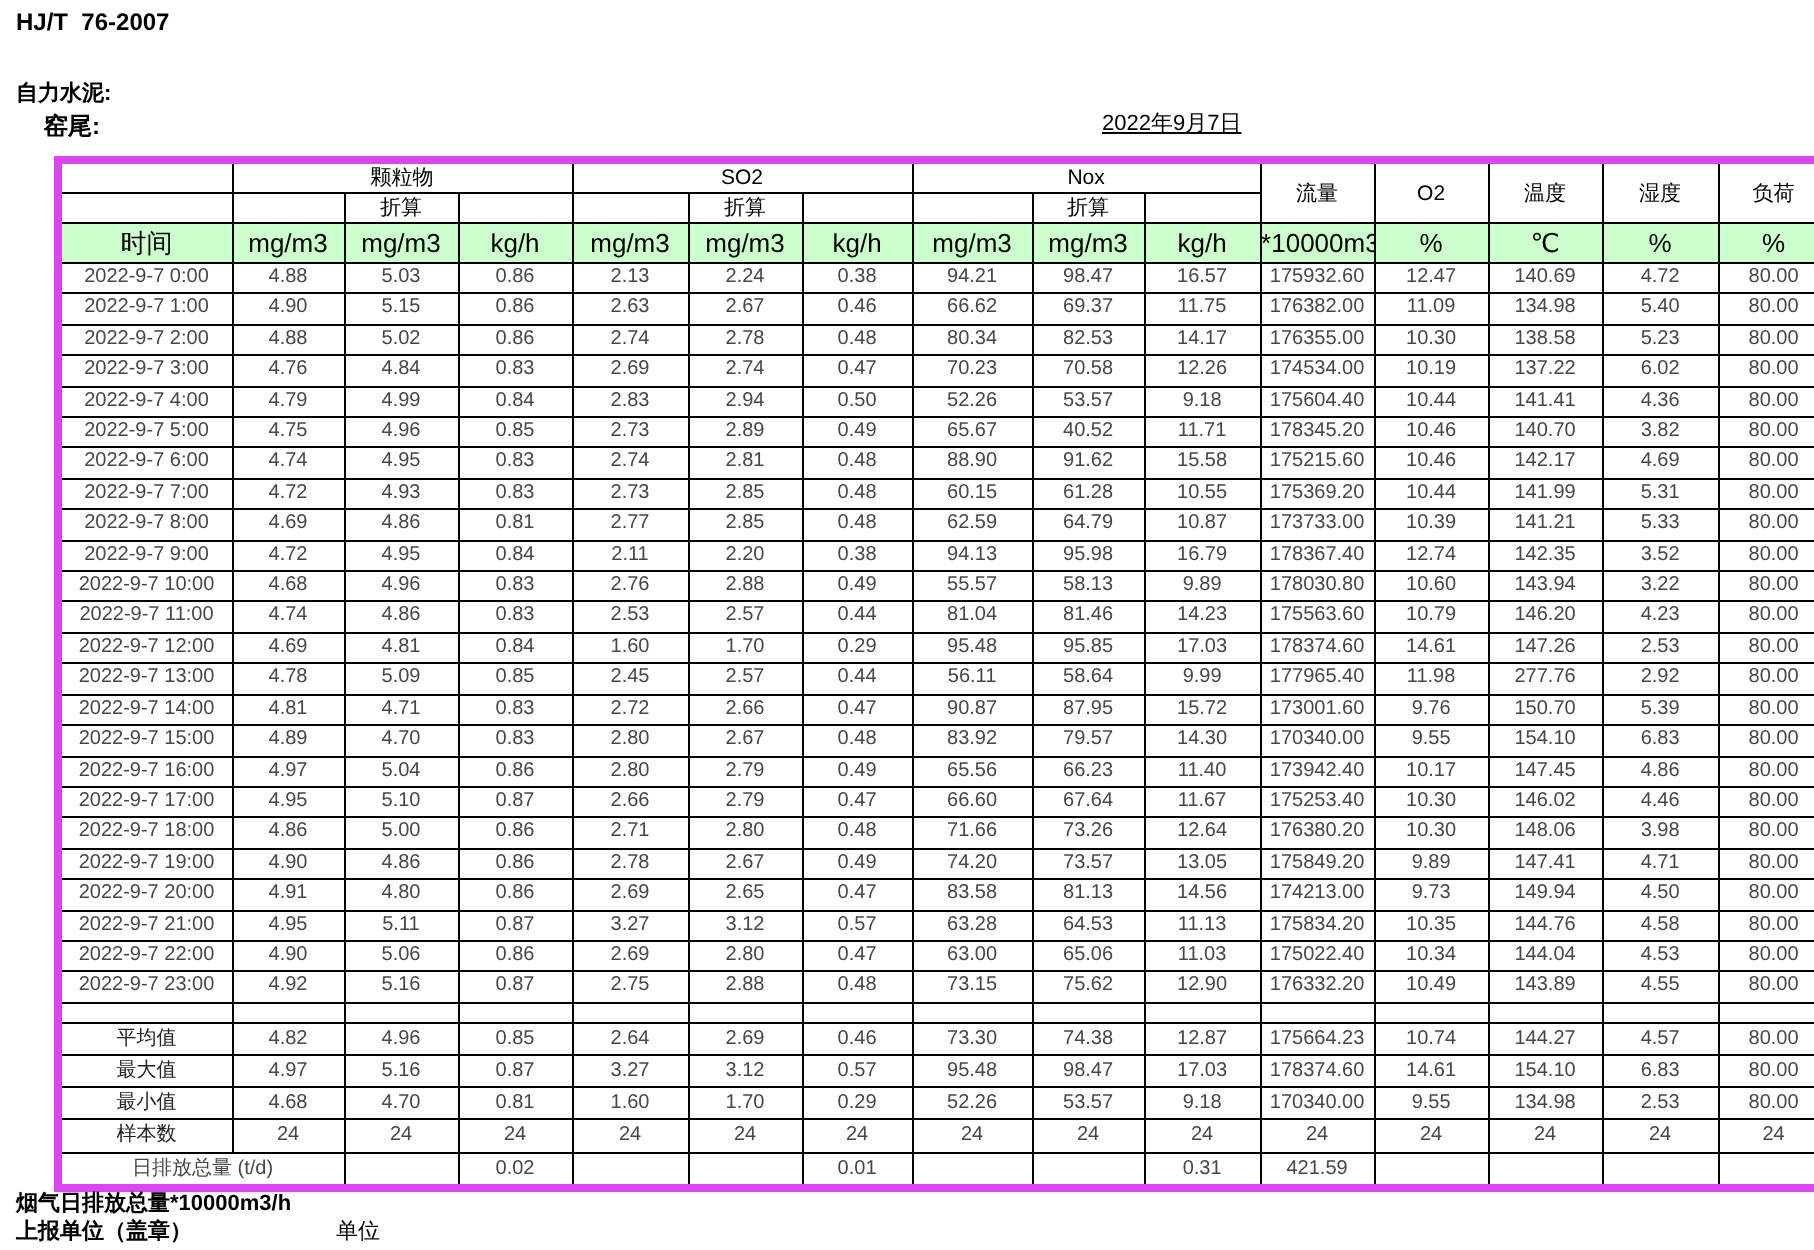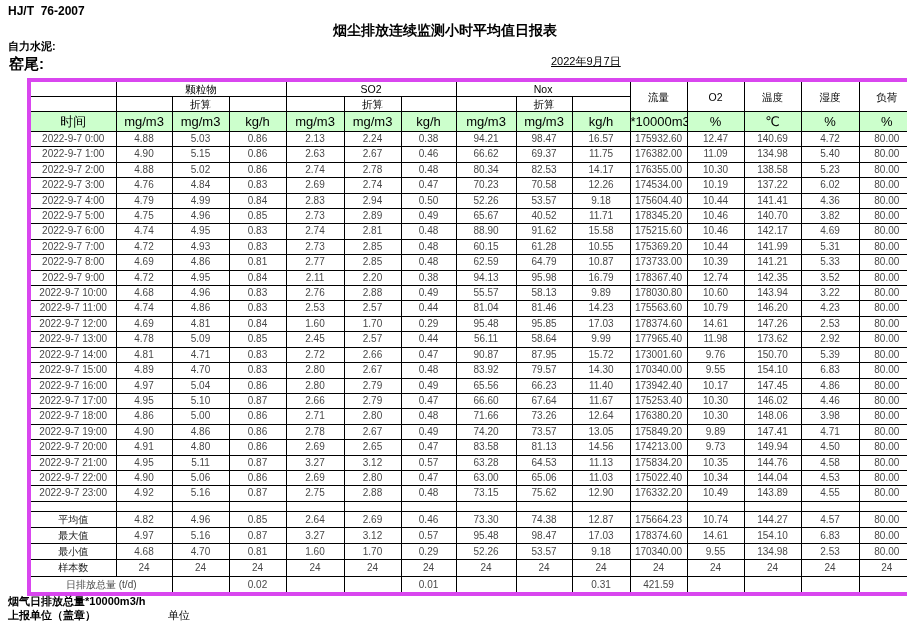--- a/index.html
+++ b/index.html
@@ -1,42 +1,41 @@
 <!DOCTYPE html>
 <html style="--green: #ccffcc;"><head>
 <meta charset="utf-8">
 <style>
   html,body{margin:0;padding:0;background:#ffffff;}
   body{width:907px;height:625px;overflow:hidden;font-family:"Liberation Sans","DejaVu Sans",sans-serif;color:#000;}
   .page{position:relative;width:907px;height:522px;background:#fff;}
   .hdr-standard{position:absolute;left:8px;top:4px;font-weight:bold;font-size:12px;white-space:pre;}
   .hdr-title{position:absolute;left:0;top:22px;width:890px;text-align:center;font-weight:bold;font-size:14px;}
   .hdr-company{position:absolute;left:8px;top:39px;font-weight:bold;font-size:11px;}
-  .hdr-loc{position:absolute;left:9px;top:55px;font-weight:bold;font-size:15px;}
+  .hdr-loc{position:absolute;left:22px;top:55px;font-weight:bold;font-size:12px;}
   .hdr-date{position:absolute;left:551px;top:54px;font-size:11px;text-decoration:underline;}
   table.report{position:absolute;left:27px;top:78px;width:887px;border-collapse:collapse;table-layout:fixed;border:4px solid #d946ef;}
   table.report td{border:1px solid #000;text-align:center;padding:0;overflow:hidden;white-space:nowrap;font-size:10px;vertical-align:middle;}
   tr.h1 td,tr.h2 td{height:14px;font-size:10.5px;line-height:14px;}
   tr.unit-row td{height:19px;background:var(--green,#ccffcc);font-size:13px;line-height:19px;}
   tr.data td{height:14.4px;line-height:14.4px;color:#474747;}
   tr.spacer td{height:9px;}
   tr.summary td{height:15.2px;line-height:15.2px;color:#474747;}
   tr.summary td.summary-label{color:#222;}
   tr.total td{height:15.2px;line-height:15.2px;color:#474747;}
   td.total-label{text-align:left;padding-left:2px;color:#222;}
   .ft-note{position:absolute;left:8px;top:594px;font-weight:bold;font-size:11px;}
   .ft-report-unit{position:absolute;left:8px;top:608px;font-weight:bold;font-size:11px;}
   .ft-unit{position:absolute;left:168px;top:608px;font-weight:normal;font-size:11px;}
 </style>
 </head>
 <body>
 
 <div class="page">
   <div class="hdr-standard">HJ/T  76-2007</div>
-  <div class="hdr-title">烟尘排放连续监测小时平均值日报表</div>
   <div class="hdr-company">自力水泥:</div>
   <div class="hdr-loc">窑尾:</div>
   <div class="hdr-date">2022年9月7日</div>
 
   <table class="report">
     <colgroup>
       <col style="width:87px">
         <col style="width:56px">
         <col style="width:57px">
         <col style="width:57px">
@@ -322,21 +321,21 @@
           <td>5.09</td>
           <td>0.85</td>
           <td>2.45</td>
           <td>2.57</td>
           <td>0.44</td>
           <td>56.11</td>
           <td>58.64</td>
           <td>9.99</td>
           <td>177965.40</td>
           <td>11.98</td>
-          <td>173.62</td>
+          <td>277.76</td>
           <td>2.92</td>
           <td>80.00</td>
         </tr>
         <tr class="data">
           <td>2022-9-7 14:00</td>
           <td>4.81</td>
           <td>4.71</td>
           <td>0.83</td>
           <td>2.72</td>
           <td>2.66</td>

